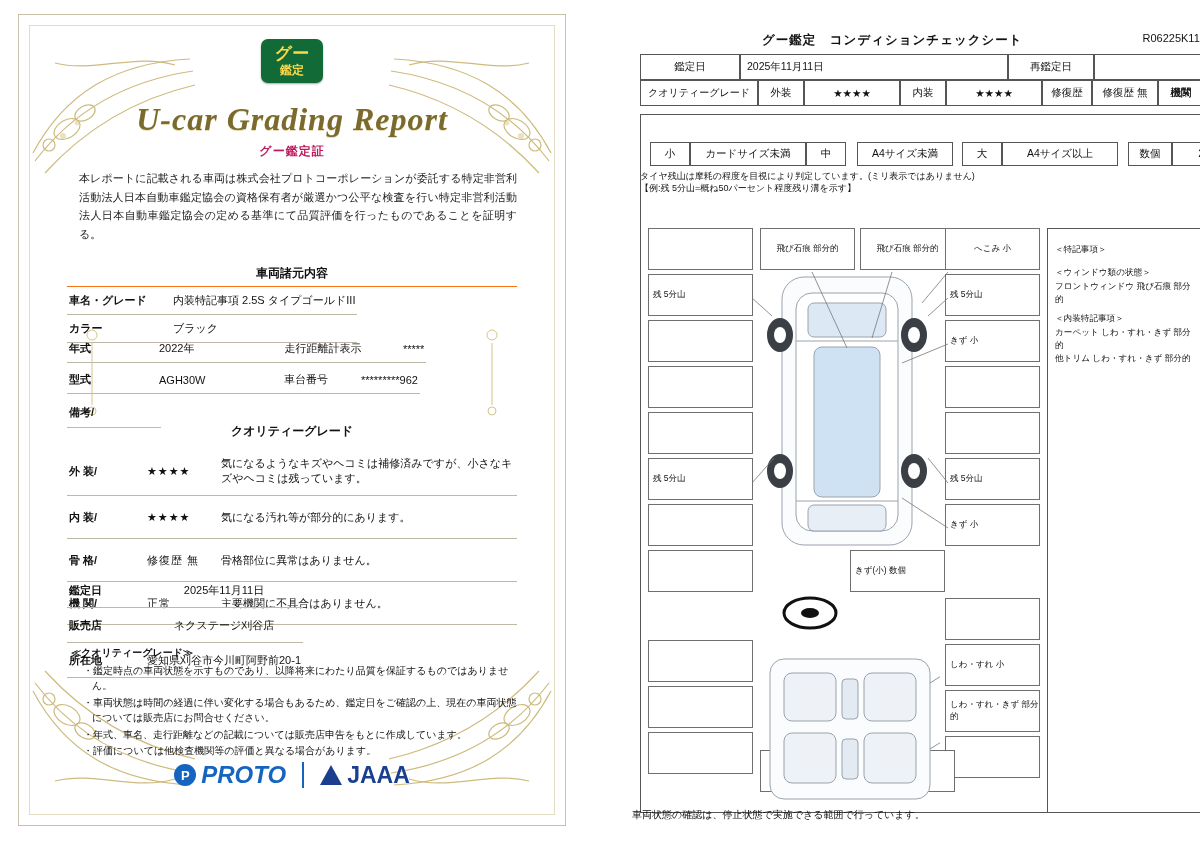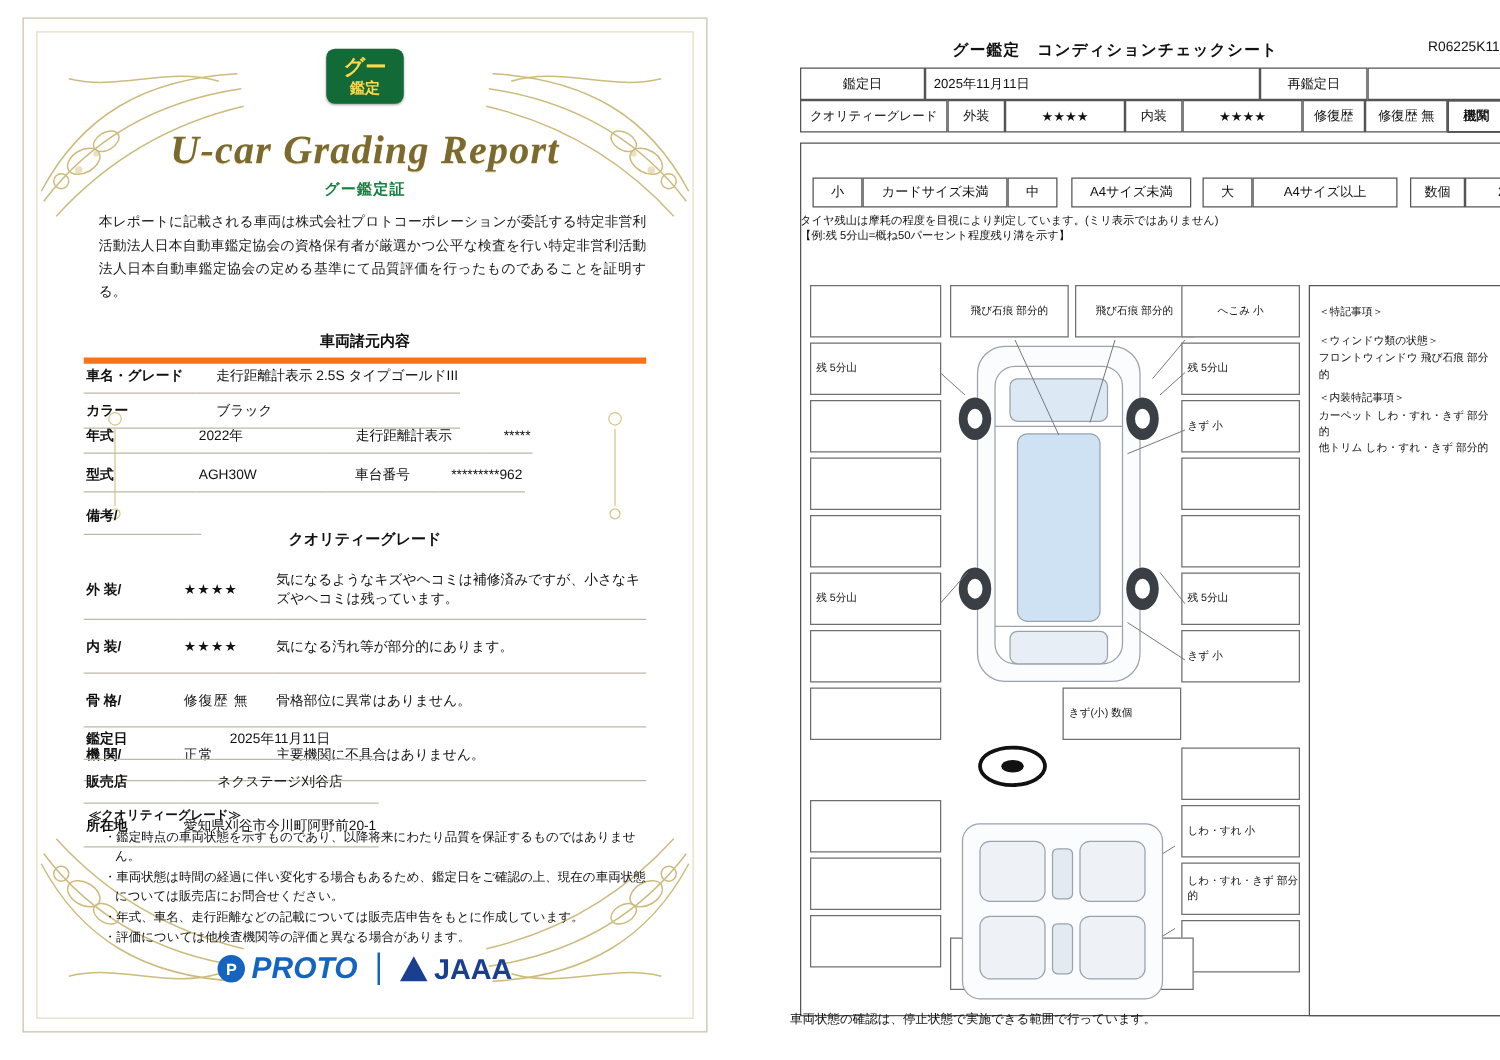--- a/index.html
+++ b/index.html
@@ -30,31 +30,31 @@
   }
   .logo .g{font-size:17px;}
   .title{
     position:absolute;left:0;right:0;top:86px;text-align:center;
     font-family:"Liberation Serif", serif;font-style:italic;font-weight:bold;
     font-size:32px;color:#7a6a2f;letter-spacing:1px;
     text-shadow:0 1px 0 #e8dcae;
   }
   .subtitle{
     position:absolute;left:0;right:0;top:128px;text-align:center;
-    font-size:12px;color:#15803d;font-weight:bold;letter-spacing:1px;
+    font-size:12px;color:#be185d;font-weight:bold;letter-spacing:1px;
   }
   .intro{
     position:absolute;left:60px;right:48px;top:154px;
     font-size:11px;line-height:1.7;color:#1b1b1b;text-align:justify;
   }
 
   .sec-h{
     position:absolute;left:48px;right:48px;text-align:center;
     font-size:12px;font-weight:bold;color:#111;
-    border-bottom:5px solid #f97316;padding-bottom:4px;
+    border-bottom:1px solid #f97316;padding-bottom:4px;
   }
   .tbl{position:absolute;left:48px;right:48px;border-collapse:collapse;font-size:11px;}
   .tbl td{border-bottom:1px solid #bdb9a6;padding:6px 2px;vertical-align:middle;}
   .tbl td.lab{width:74px;font-weight:bold;color:#111;}
   .tbl td.lab2{width:86px;font-weight:bold;color:#111;}
   .tbl td.val{padding-left:16px;}
   .stars{color:#111;letter-spacing:1px;font-size:11px;}
   .center{text-align:center;}
 
   .notes{
@@ -176,21 +176,21 @@
     <div class="title">U-car Grading Report</div>
     <div class="subtitle">グー鑑定証</div>
     <div class="intro">本レポートに記載される車両は株式会社プロトコーポレーションが委託する特定非営利活動法人日本自動車鑑定協会の資格保有者が厳選かつ公平な検査を行い特定非営利活動法人日本自動車鑑定協会の定める基準にて品質評価を行ったものであることを証明する。</div>
 
     <div class="sec-h" style="top:250px;">車両諸元内容</div>
 
     <table class="tbl" style="top:272px;">
       <tbody>
           <tr>
         <td class="lab2">車名・グレード</td>
-        <td class="val">走行距離計表示 2.5S タイプゴールドIII</td>
+        <td class="val">内装特記事項 2.5S タイプゴールドIII</td>
       </tr>
       <tr>
         <td class="lab2">カラー</td>
         <td class="val">ブラック</td>
       </tr>
     </tbody>
       </table>
 
     <table class="tbl" style="top:320px;">
       <tbody>

